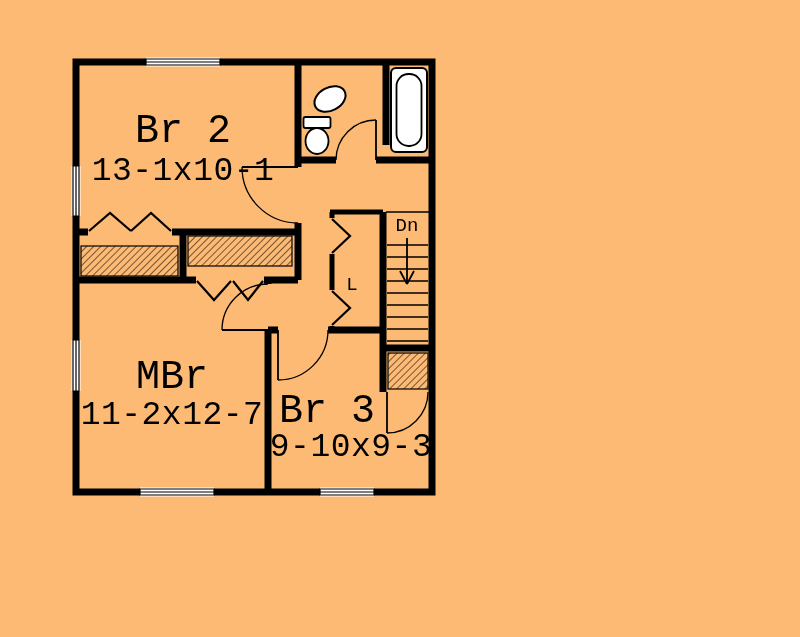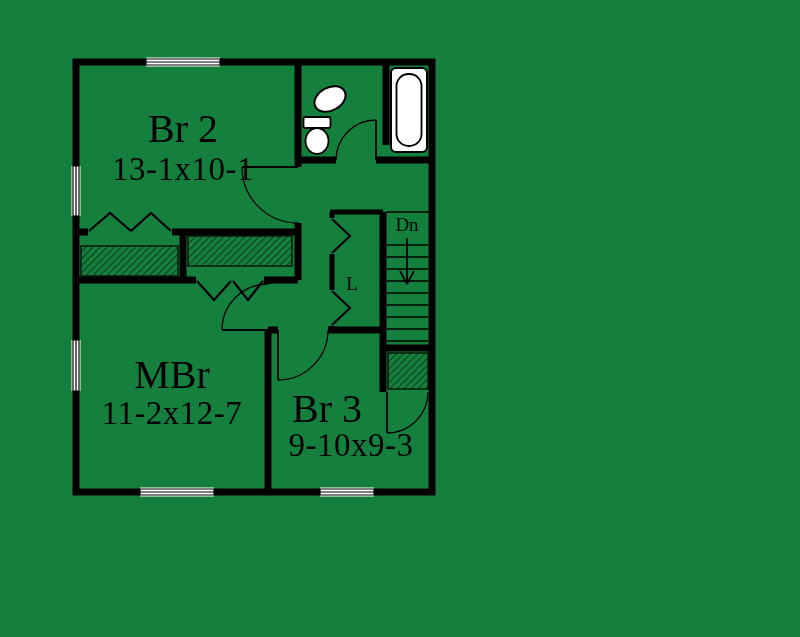--- a/index.html
+++ b/index.html
@@ -1,21 +1,21 @@
 <!DOCTYPE html>
 <html><head>
 <meta charset="utf-8">
 <style>
   html,body{margin:0;padding:0;background:#ffffff;}
   .canvas{
     position:relative;
     width:800px;height:637px;
-    background:#15803d;
+    background:#fdba74;
     overflow:hidden;
-    font-family:Liberation Serif, serif;
+    font-family:Liberation Mono, monospace;
   }
   svg{display:block;}
   .wall-thick{stroke:#000;stroke-width:7;fill:none;stroke-linecap:butt;}
   .wall-med{stroke:#000;stroke-width:5;fill:none;}
   .thin{stroke:#000;stroke-width:1.5;fill:none;}
   .fixture{stroke:#000;stroke-width:2;fill:#fff;}
   .fixture-light{stroke:#000;stroke-width:1.8;fill:#fff;}
   .door-leaf{stroke:#000;stroke-width:1.8;fill:none;}
   .door-arc{stroke:#000;stroke-width:1.3;fill:none;}
   .chevron{stroke:#000;stroke-width:2.2;fill:none;stroke-linejoin:miter;}

